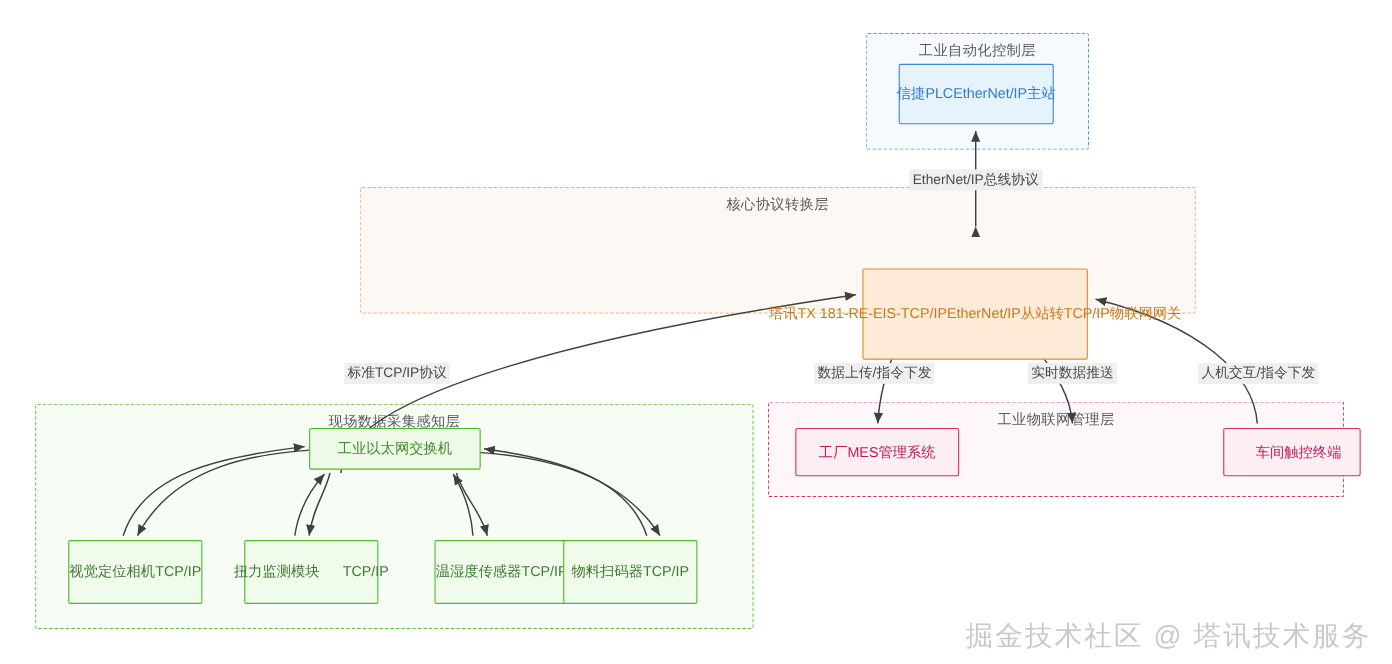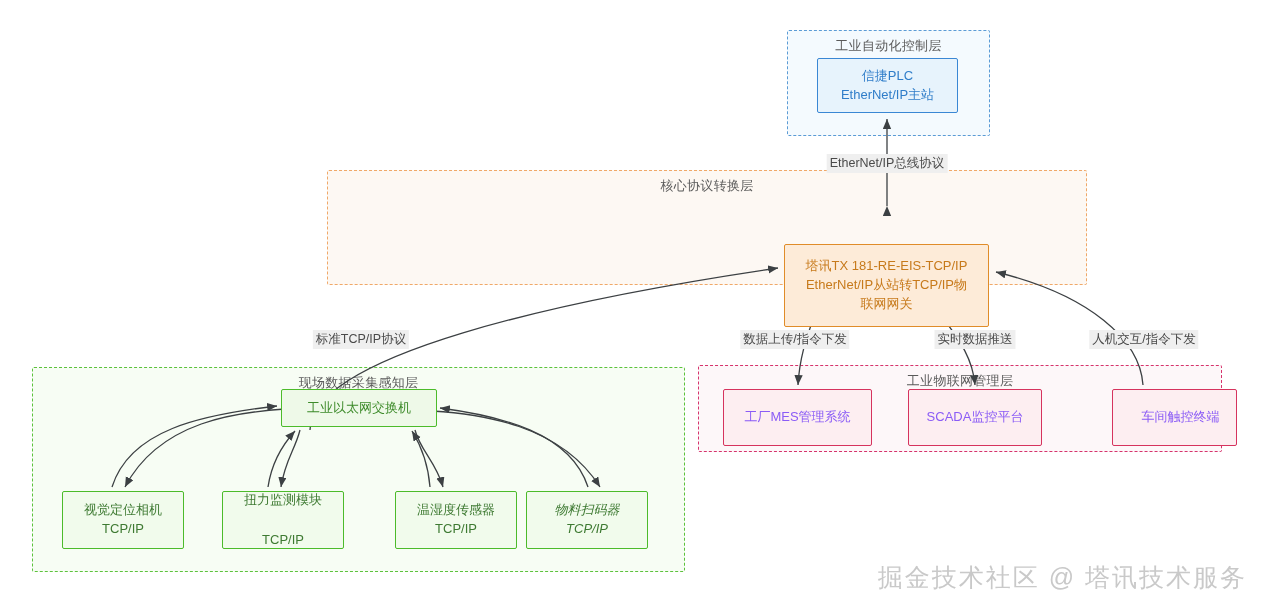--- a/index.html
+++ b/index.html
@@ -63,21 +63,21 @@
     border-color: #d6336c;
     background: #fdf7f9;
   }
   .node {
     position: absolute;
     box-sizing: border-box;
     border-width: 1.6px;
     border-style: solid;
     border-radius: 2px;
     display: flex;
-    flex-direction: column;
+    flex-direction: row;
     align-items: center;
     justify-content: center;
     text-align: right;
     line-height: 1.45;
     white-space: nowrap;
   }
   .node .line { display: block; }
 
   .node-plc {
     left: 817px; top: 58px; width: 141px; height: 55px;
@@ -104,27 +104,27 @@
   .node-dev {
     top: 491px; width: 122px; height: 58px;
     background: #f1fbec;
     border-color: #4cbb2a;
     color: #3e7a32;
     font-size: 13px;
   }
   .dev-1 { left: 62px; }
   .dev-2 { left: 222px; gap: 21px; }
   .dev-3 { left: 383px; margin-left: 12px; }
-  .dev-4 { left: 526px; font-style: italic; }
+  .dev-4 { left: 512px; }
 
   .node-mgmt {
-    top: 389px; height: 57px;
+    top: 389px; height: 44px;
     background: #fdeef1;
     border-color: #d6335e;
-    color: #8b5cf6;
+    color: #be185d;
     font-size: 13px;
   }
   .mg-1 { left: 723px; width: 149px; }
   .mg-2 { left: 908px; width: 134px; }
   .mg-3 { left: 1112px; width: 125px; padding-left: 12px; }
 
   .edge-label {
     position: absolute;
     font-size: 12.5px;
     color: #4a4a4a;
@@ -224,23 +224,20 @@
     <span class="line">TCP/IP</span>
   </div>
   <div class="node node-dev dev-4">
     <span class="line">物料扫码器</span>
     <span class="line">TCP/IP</span>
   </div>
 
   <div class="node node-mgmt mg-1">
     <span class="line">工厂MES管理系统</span>
   </div>
-  <div class="node node-mgmt mg-2">
-    <span class="line">SCADA监控平台</span>
-  </div>
   <div class="node node-mgmt mg-3">
     <span class="line">车间触控终端</span>
   </div>
 
   <div class="edge-label" style="left:887px; top:154px;">EtherNet/IP总线协议</div>
   <div class="edge-label" style="left:361px; top:330px;">标准TCP/IP协议</div>
   <div class="edge-label" style="left:795px; top:330px;text-align:right;">数据上传/指令下发</div>
   <div class="edge-label" style="left:975px; top:330px;">实时数据推送</div>
   <div class="edge-label" style="left:1144px; top:330px;">人机交互/指令下发</div>
 

